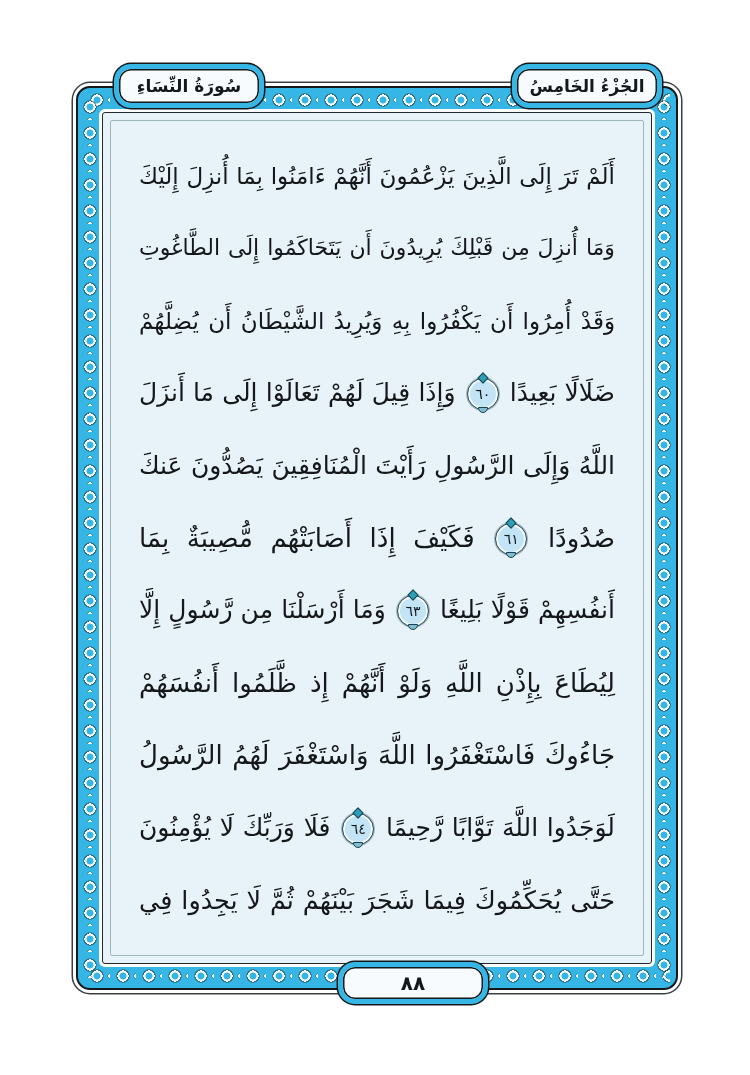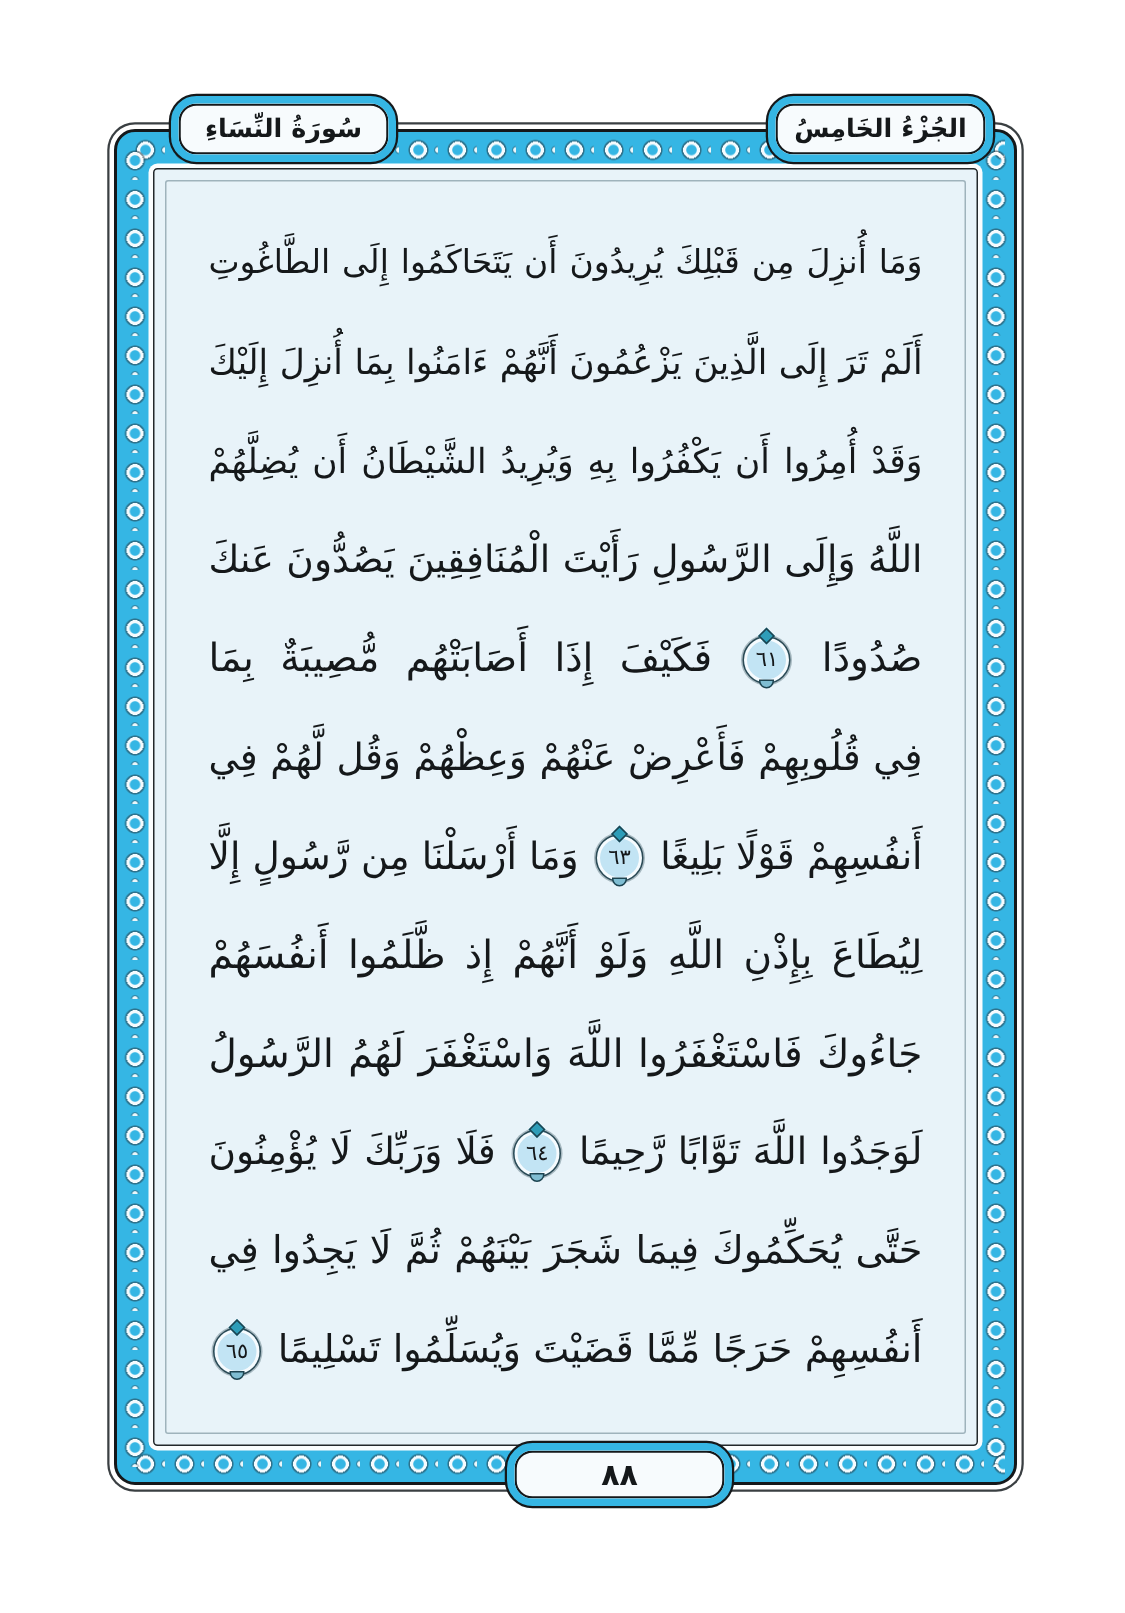--- a/index.html
+++ b/index.html
@@ -95,31 +95,30 @@
   <div class="cartouche juz">
     <span>الجُزْءُ الخَامِسُ</span>
   </div>
   <div class="cartouche surah">
     <span>سُورَةُ النِّسَاءِ</span>
   </div>
 
   <div class="inner">
     <div class="textframe"></div>
     <div class="text-area" id="text-area">
+        <div class="line" style="font-size: 23px;"><span class="seg">أَلَمْ تَرَ إِلَى الَّذِينَ يَزْعُمُونَ أَنَّهُمْ ءَامَنُوا بِمَا أُنزِلَ إِلَيْكَ </span></div>
         <div class="line" style="font-size: 22px;"><span class="seg">وَمَا أُنزِلَ مِن قَبْلِكَ يُرِيدُونَ أَن يَتَحَاكَمُوا إِلَى الطَّاغُوتِ </span></div>
-        <div class="line" style="font-size: 23px;"><span class="seg">أَلَمْ تَرَ إِلَى الَّذِينَ يَزْعُمُونَ أَنَّهُمْ ءَامَنُوا بِمَا أُنزِلَ إِلَيْكَ </span></div>
         <div class="line" style="font-size: 23px;"><span class="seg">وَقَدْ أُمِرُوا أَن يَكْفُرُوا بِهِ وَيُرِيدُ الشَّيْطَانُ أَن يُضِلَّهُمْ </span></div>
+        <div class="line" style="font-size: 25px;"><span class="seg">ضَلَالًا بَعِيدًا </span><span class="ayah-marker">٦٠</span> <span class="seg">وَإِذَا قِيلَ لَهُمْ تَعَالَوْا إِلَى مَا أَنزَلَ </span></div>
         <div class="line" style="font-size: 25px;"><span class="seg">اللَّهُ وَإِلَى الرَّسُولِ رَأَيْتَ الْمُنَافِقِينَ يَصُدُّونَ عَنكَ </span></div>
         <div class="line"><span class="seg">صُدُودًا </span><span class="ayah-marker">٦١</span> <span class="seg">فَكَيْفَ إِذَا أَصَابَتْهُم مُّصِيبَةٌ بِمَا </span></div>
-        <div class="line" style="font-size: 25px;"><span class="seg">فِي قُلُوبِهِمْ فَأَعْرِضْ عَنْهُمْ وَعِظْهُمْ وَقُل لَّهُمْ فِي </span></div>
         <div class="line" style="font-size: 25px;"><span class="seg">أَنفُسِهِمْ قَوْلًا بَلِيغًا </span><span class="ayah-marker">٦٣</span> <span class="seg">وَمَا أَرْسَلْنَا مِن رَّسُولٍ إِلَّا </span></div>
         <div class="line"><span class="seg">لِيُطَاعَ بِإِذْنِ اللَّهِ وَلَوْ أَنَّهُمْ إِذ ظَّلَمُوا أَنفُسَهُمْ </span></div>
         <div class="line"><span class="seg">جَاءُوكَ فَاسْتَغْفَرُوا اللَّهَ وَاسْتَغْفَرَ لَهُمُ الرَّسُولُ </span></div>
         <div class="line" style="font-size: 25px;"><span class="seg">لَوَجَدُوا اللَّهَ تَوَّابًا رَّحِيمًا </span><span class="ayah-marker">٦٤</span> <span class="seg">فَلَا وَرَبِّكَ لَا يُؤْمِنُونَ </span></div>
         <div class="line" style="font-size: 25.5px;"><span class="seg">حَتَّى يُحَكِّمُوكَ فِيمَا شَجَرَ بَيْنَهُمْ ثُمَّ لَا يَجِدُوا فِي </span></div>
-        <div class="line" style="font-size: 25.5px;"><span class="seg">أَنفُسِهِمْ حَرَجًا مِّمَّا قَضَيْتَ وَيُسَلِّمُوا تَسْلِيمًا </span><span class="ayah-marker">٦٥</span> </div>
       </div>
   </div>
 
   <div class="cartouche pagenum">
     <span>٨٨</span>
   </div>
 </div>
 
 </body></html>

